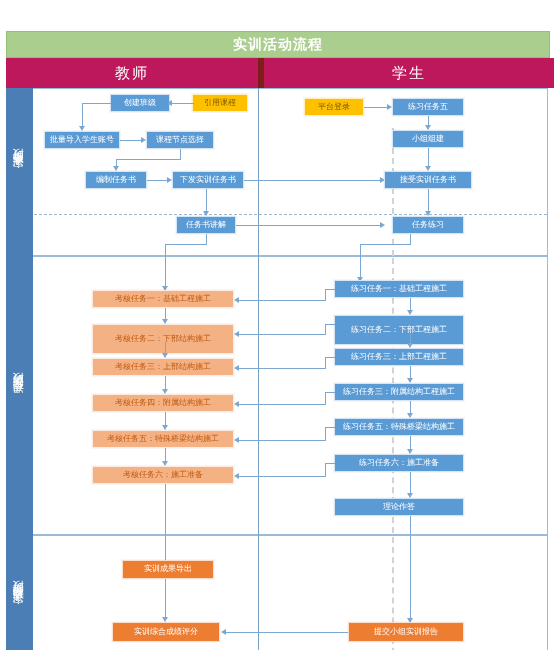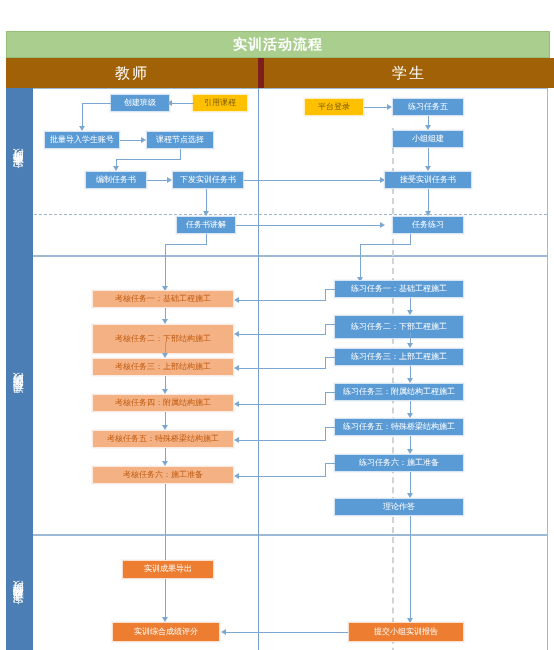--- a/index.html
+++ b/index.html
@@ -10,21 +10,21 @@
   .title-band{
     position:absolute;left:6px;top:3px;width:542px;height:25px;
     background:#A9CE8E;border:1px solid #95bf79;
     display:flex;align-items:center;justify-content:center;
     color:#ffffff;font-size:14px;font-weight:bold;letter-spacing:1px;
   }
 
   
   .col-head{
     position:absolute;top:30px;height:30px;
-    background:#a16207;
+    background:#be185d;
     display:flex;align-items:center;justify-content:center;
     color:#ffffff;font-size:15px;letter-spacing:2px;
   }
   .col-head.teacher{left:6px;width:252px;}
   .col-head.student{left:258px;width:290px;border-left:6px solid #7f1d1d;}
 
   
   .stage{
     position:absolute;left:6px;width:27px;
     background:#4A7EB5;border-bottom:1px solid #ffffff;
@@ -195,21 +195,21 @@
   <div class="arw arw-d" style="left:161.5px;top:361px;"></div>
   <div class="ln lnv" style="left:165px;top:384px;height:13px;"></div>
   <div class="arw arw-d" style="left:161.5px;top:397px;"></div>
   <div class="ln lnv" style="left:165px;top:420px;height:13px;"></div>
   <div class="arw arw-d" style="left:161.5px;top:433px;"></div>
 
   <div class="ln lnv" style="left:165px;top:456px;height:80px;"></div>
   <div class="arw arw-d" style="left:161.5px;top:536px;"></div>
 
   <div class="node blue" style="left:334px;top:252px;width:130px;height:18px;">练习任务一：基础工程施工</div>
-  <div class="node blue" style="left:334px;top:287px;width:130px;height:24px;">练习任务二：下部工程施工</div>
+  <div class="node blue" style="left:334px;top:287px;width:130px;height:30px;">练习任务二：下部工程施工</div>
   <div class="node blue" style="left:334px;top:320px;width:130px;height:18px;">练习任务三：上部工程施工</div>
   <div class="node blue" style="left:334px;top:355px;width:130px;height:18px;">练习任务三：附属结构工程施工</div>
   <div class="node blue" style="left:334px;top:390px;width:130px;height:18px;">练习任务五：特殊桥梁结构施工</div>
   <div class="node blue" style="left:334px;top:426px;width:130px;height:18px;">练习任务六：施工准备</div>
   <div class="node blue" style="left:334px;top:470px;width:130px;height:18px;">理论作答</div>
 
   <div class="ln lnv" style="left:410px;top:270px;height:12px;"></div>
   <div class="arw arw-d" style="left:406.5px;top:282px;"></div>
   <div class="ln lnv" style="left:410px;top:305px;height:10px;"></div>
   <div class="arw arw-d" style="left:406.5px;top:315px;"></div>

